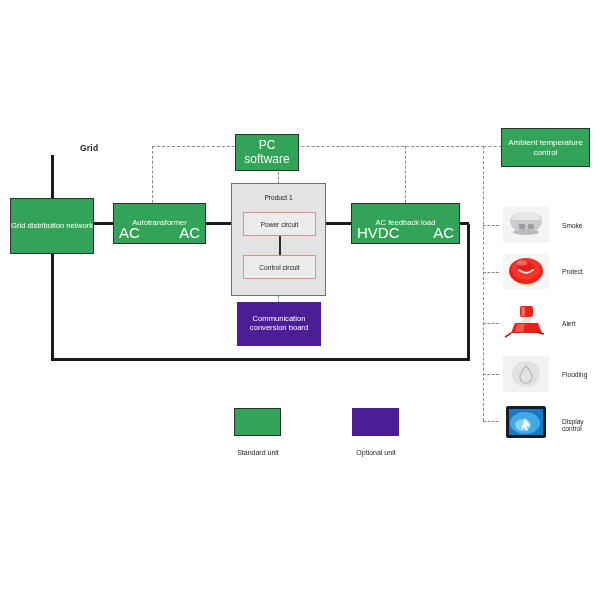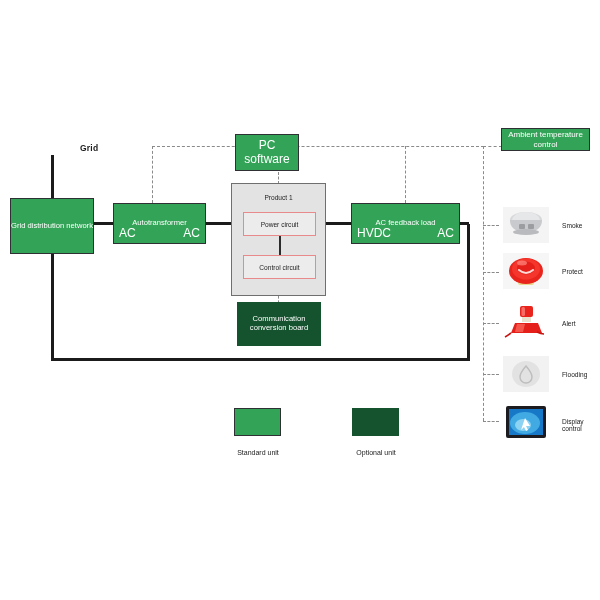--- a/index.html
+++ b/index.html
@@ -5,38 +5,38 @@
   html,body{margin:0;padding:0;}
   body{width:600px;height:600px;background:#ffffff;
        font-family:"Liberation Sans",sans-serif;overflow:hidden;}
   #stage{position:relative;width:600px;height:600px;}
 
   
   .box{position:absolute;box-sizing:border-box;display:flex;
        align-items:center;justify-content:center;text-align:center;
        color:#ffffff;line-height:1.15;}
   .green-std{background:#33a457;border:1.6px solid #2f3033;}
-  .green-opt{background:#14532d;border:none;}
+  .green-opt{background:#4c1d95;border:none;}
   .hline{position:absolute;background:#1b1b1b;}
   .vline{position:absolute;background:#1b1b1b;}
   .dash-h{position:absolute;height:0;border-top:1.4px dashed #8a8a8a;}
   .dash-v{position:absolute;width:0;border-left:1.4px dashed #8a8a8a;}
   .lbl{position:absolute;color:#1b1b1b;}
 
   
   #grid-label{left:38px;top:143px;font-size:8.5px;font-weight:bold;letter-spacing:.2px;margin-left:42px;}
 
   #grid-dist{left:10px;top:198px;width:84px;height:56px;font-size:7.6px;}
   #autotrans{left:113px;top:203px;width:93px;height:41px;}
   #pc-software{left:235px;top:126px;width:64px;height:37px;font-size:12px;margin-top:8px;}
   #ac-feedback{left:351px;top:203px;width:109px;height:41px;}
-  #ambient{left:501px;top:128px;width:89px;height:23px;font-size:8px;}
+  #ambient{left:501px;top:128px;width:89px;height:39px;font-size:8px;}
   #comm-board{left:237px;top:302px;width:84px;height:44px;font-size:7.6px;}
 
-  .ioport{position:absolute;bottom:2px;font-size:12px;color:#ffffff;font-weight:normal;}
+  .ioport{position:absolute;bottom:2px;font-size:15px;color:#ffffff;font-weight:normal;}
   .ioport.l{left:5px;} .ioport.r{right:5px;}
   .boxtitle{position:absolute;left:0;right:0;top:50%;transform:translateY(-60%);
             font-size:7.6px;}
 
   
   #product{position:absolute;left:231px;top:183px;width:95px;height:113px;
            background:#e3e3e3;border:1.4px solid #6f6f6f;box-sizing:border-box;}
   #product-title{position:absolute;left:0;right:0;top:10px;text-align:center;
                  font-size:6.6px;color:#242424;}
   .redbox{position:absolute;box-sizing:border-box;background:#ececec;

